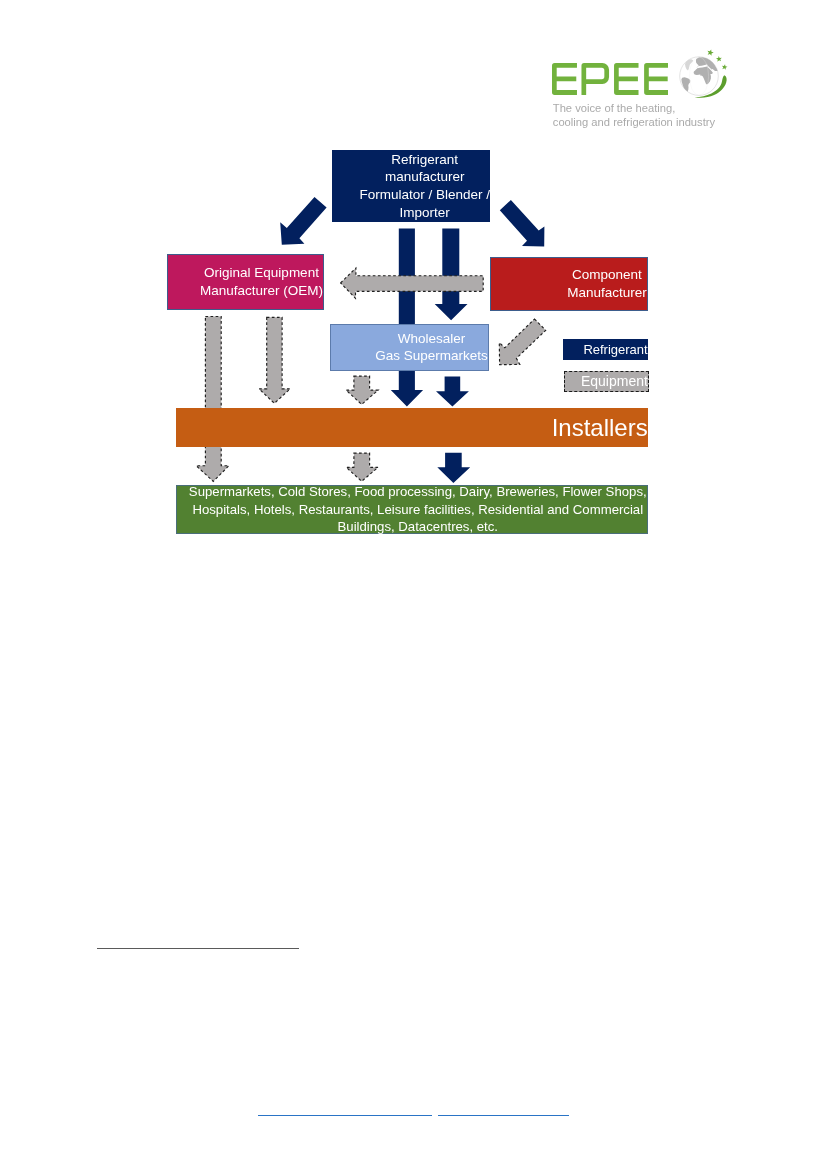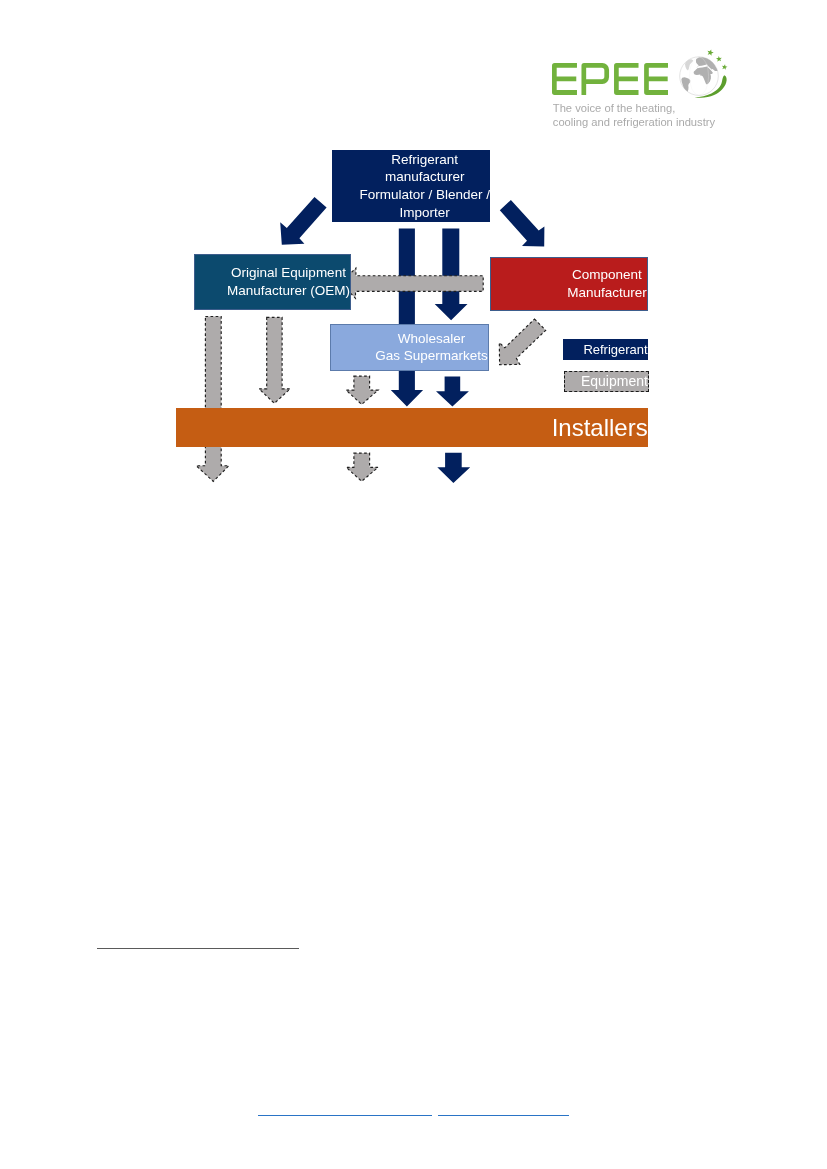--- a/index.html
+++ b/index.html
@@ -13,21 +13,21 @@
   #logo-mark{position:absolute;left:119.6px;top:-14.1px;width:60px;height:58px;}
   #logo-tag{position:absolute;left:1.3px;top:38.2px;font-size:11.2px;color:#aaaaaa;
             line-height:14.1px;white-space:pre-line;letter-spacing:0px;}
 
   
   #diagram{position:absolute;left:0;top:0;width:827px;height:600px;}
   .box{position:absolute;box-sizing:border-box;display:flex;flex-direction:column;
        align-items:flex-end;justify-content:center;text-align:center;color:#ffffff;
        font-size:13.5px;line-height:17.7px;white-space:pre-line;}
   #box-refrig{left:332px;top:150px;width:158px;height:72px;background:#02205e;}
-  #box-oem{left:194px;top:253.6px;width:157px;height:56px;background:#0c4a6e;border:1.1px solid #3d5d8c;}
+  #box-oem{left:167px;top:253.6px;width:157px;height:56px;background:#be185d;border:1.1px solid #3d5d8c;}
   #box-comp{left:490px;top:257.3px;width:157.7px;height:53.6px;background:#b91c1c;border:1.1px solid #3d5d8c;}
   #box-whole{left:330.2px;top:324.2px;width:158.5px;height:46.4px;background:#8aa9dd;border:1px solid #5c7bab;}
   #box-installers{left:176px;top:407.9px;width:471.7px;height:39.5px;background:#c55d13;
                   font-size:24px;line-height:28px;}
   #box-green{left:176px;top:485px;width:471.7px;height:48.9px;background:#528131;border:1.1px solid #4a6e7a;
              font-size:13.2px;line-height:17.7px;}
 
   
   #legend-refrig{left:562.9px;top:339.3px;width:84.8px;height:20.6px;background:#02205e;
                  font-size:13px;line-height:15px;}
@@ -158,20 +158,25 @@
       <span>Component
 Manufacturer</span>
     </div>
     <div class="box" id="box-whole">
       <span>Wholesaler
 Gas Supermarkets</span>
     </div>
     <div class="box" id="box-installers">
       <span>Installers</span>
     </div>
+    <div class="box" id="box-green">
+      <span>Supermarkets, Cold Stores, Food processing, Dairy, Breweries, Flower Shops,
+Hospitals, Hotels, Restaurants, Leisure facilities, Residential and Commercial
+Buildings, Datacentres, etc.</span>
+    </div>
 
     <div class="box" id="legend-refrig">
       <span>Refrigerant</span>
     </div>
     <div class="box" id="legend-equip">
       <span>Equipment</span>
     </div>
   </div>
 
   <div id="fn-rule"></div>

